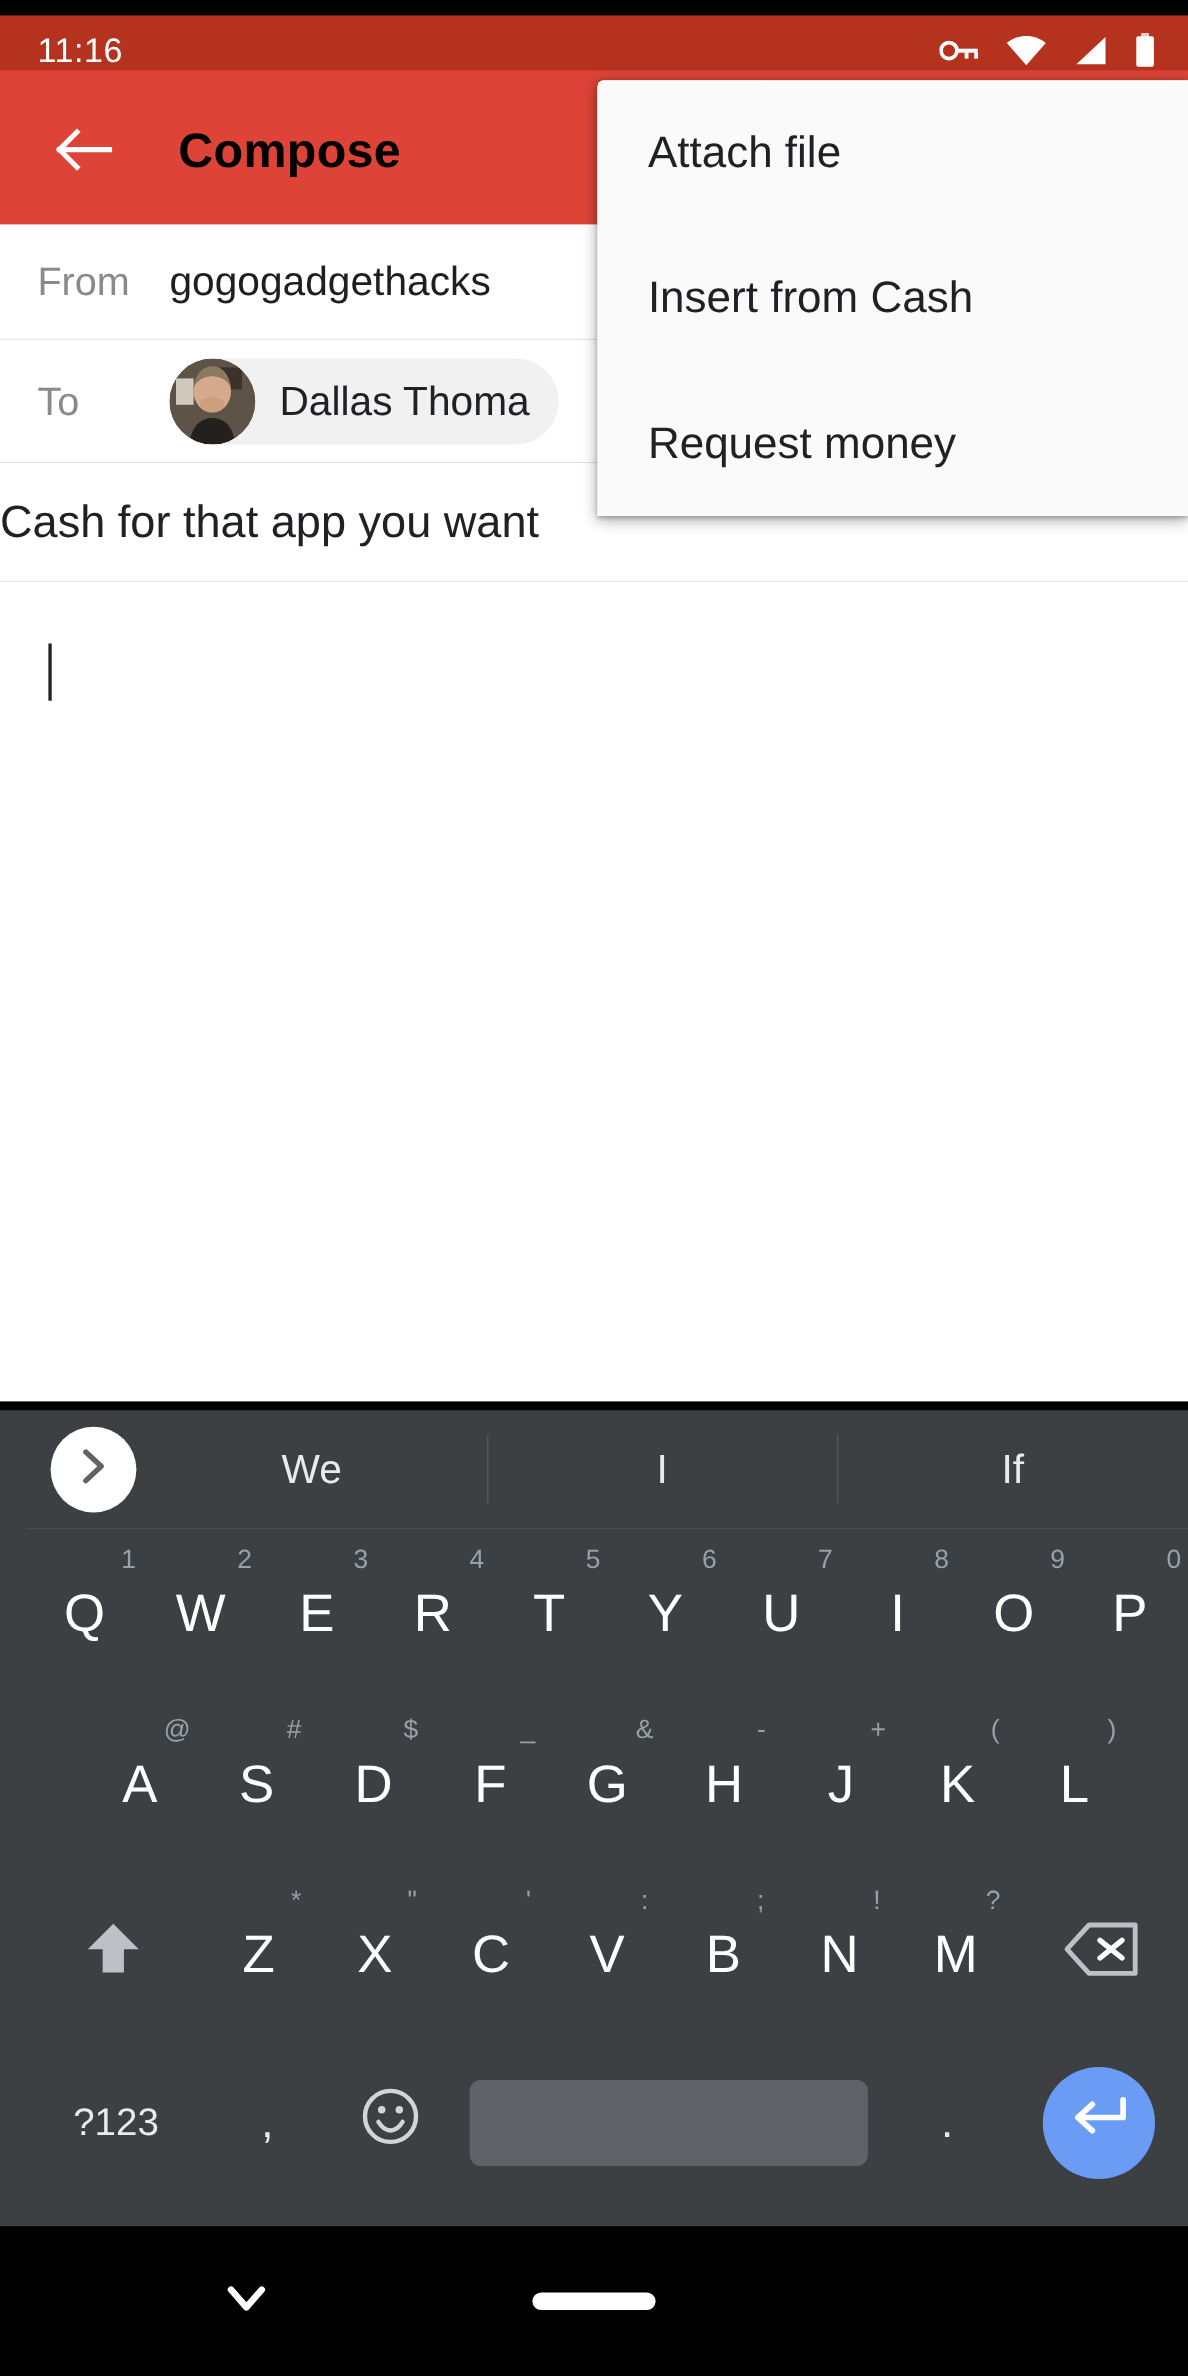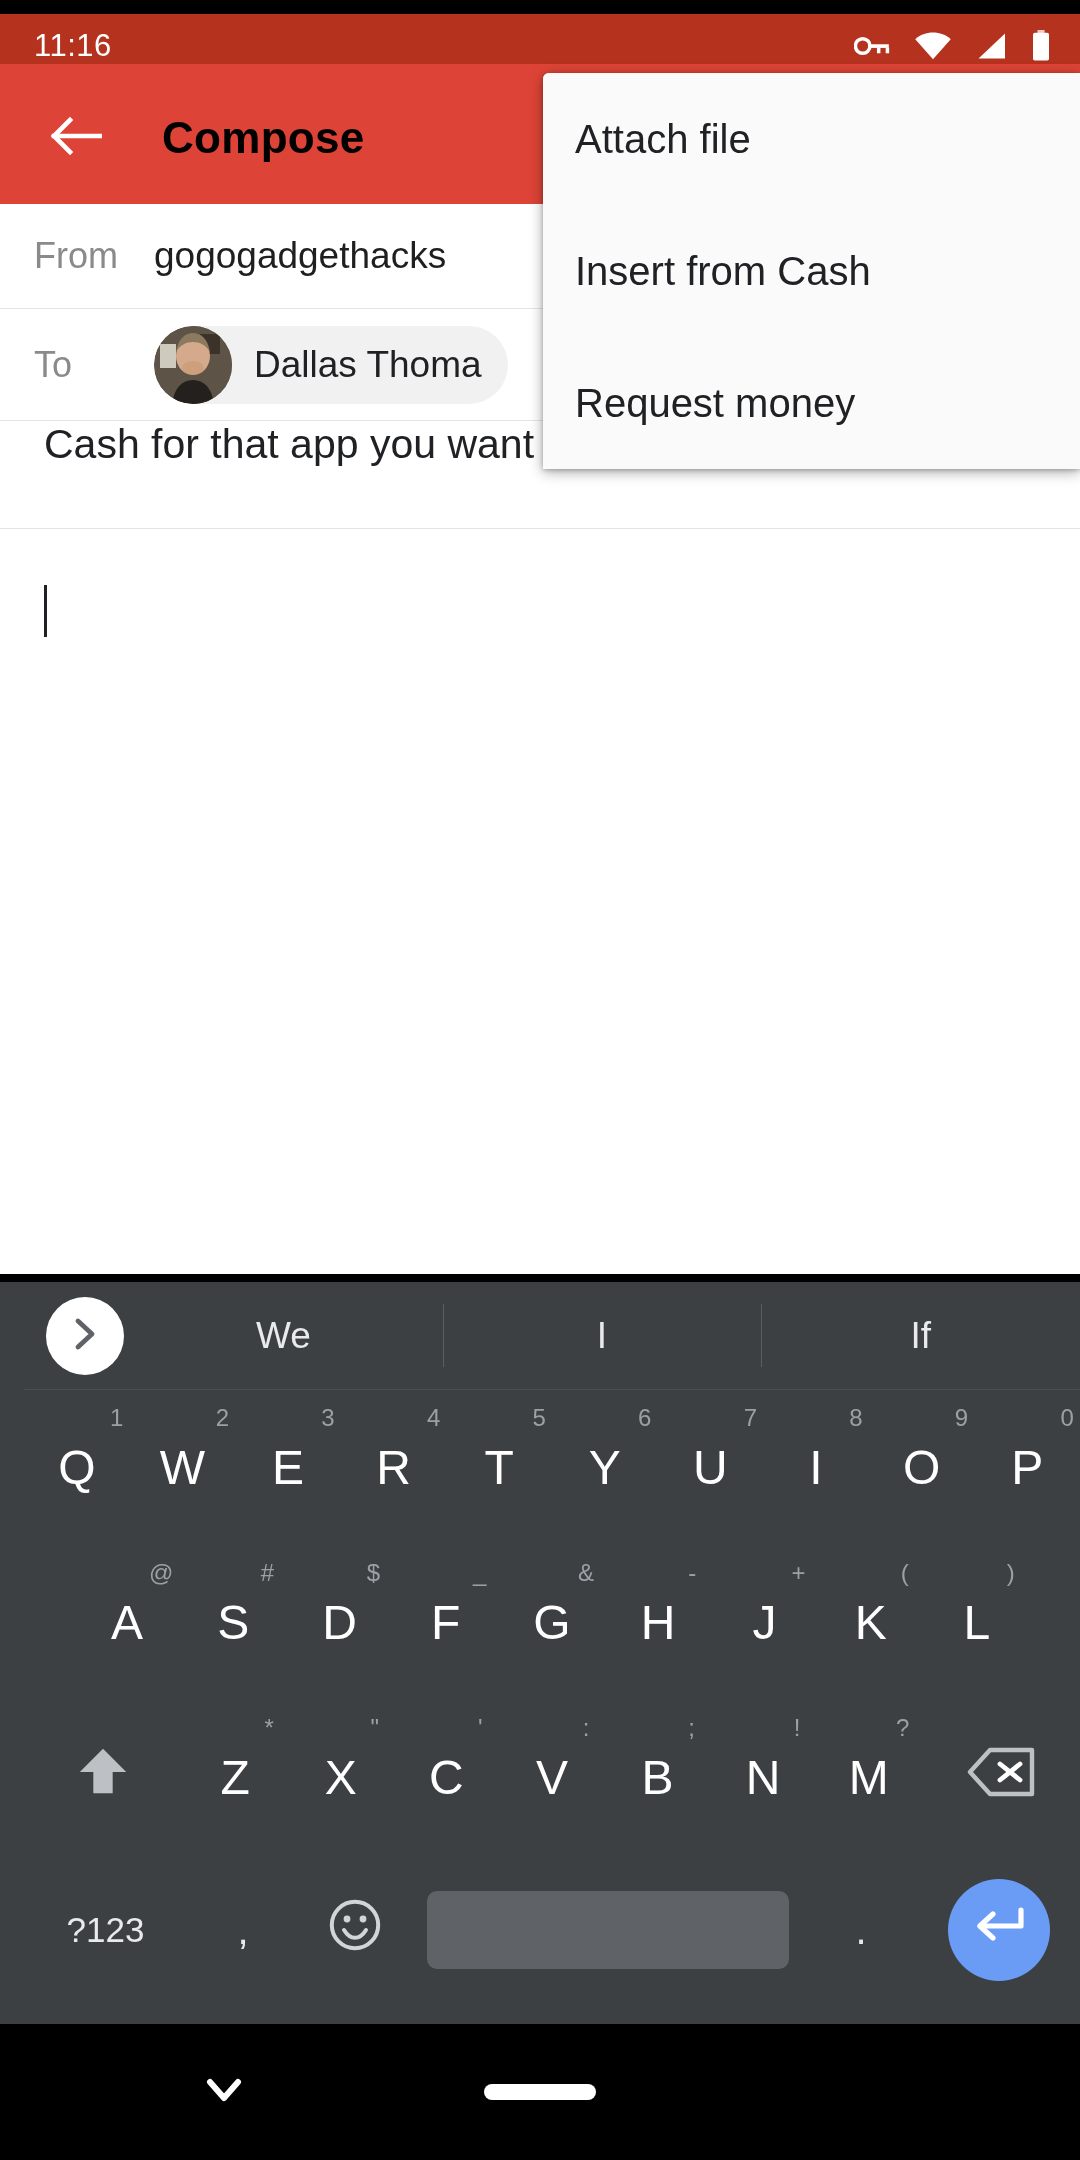--- a/index.html
+++ b/index.html
@@ -64,22 +64,22 @@
   }
   .chip-avatar {
     width:78px; height:78px; border-radius:50%; flex:none;
     overflow:hidden; position:relative;
     background:#6e6255;
   }
   .chip-name {
     font-size:37px; color:#202124; margin-left:22px; white-space:nowrap;
   }
   .subject-row {
-    height:108px; display:flex; 
-    padding-left:44px; border-bottom:1px solid #e4e4e4;
+    height:108px; display:flex; align-items:center;
+    border-bottom:1px solid #e4e4e4;
   }
   .subject-text { font-size:41px; color:#202124; white-space:nowrap; }
   .bodyarea { padding:56px 0 0 44px; position:relative; }
   .body-placeholder {
     font-size:41px; color:#9aa0a6; position:relative; display:inline-block;
   }
   .caret {
     position:absolute; left:-6px; top:-4px; width:3px; height:52px;
     background:#202124;
   }
@@ -87,21 +87,21 @@
   
   .menu {
     position:absolute; top:73px; left:543px; width:537px;
     background:#fafafa;
     border-top-left-radius:6px;
     box-shadow:0 3px 14px rgba(0,0,0,.34), 0 1px 4px rgba(0,0,0,.22);
     z-index:20; overflow:hidden;
   }
   .menu-item {
     height:132px; display:flex; align-items:center;
-    padding-left:32px; font-size:40px; color:#202124;
+    padding-left:46px; font-size:40px; color:#202124;
     background:#fafafa;
   }
   .menu-item.selected { background:#dadada; }
 
   
   .keyboard {
     position:absolute; top:1282px; left:0; width:1080px; height:742px;
     background:#3c4043;
     padding-left:24px;
   }

